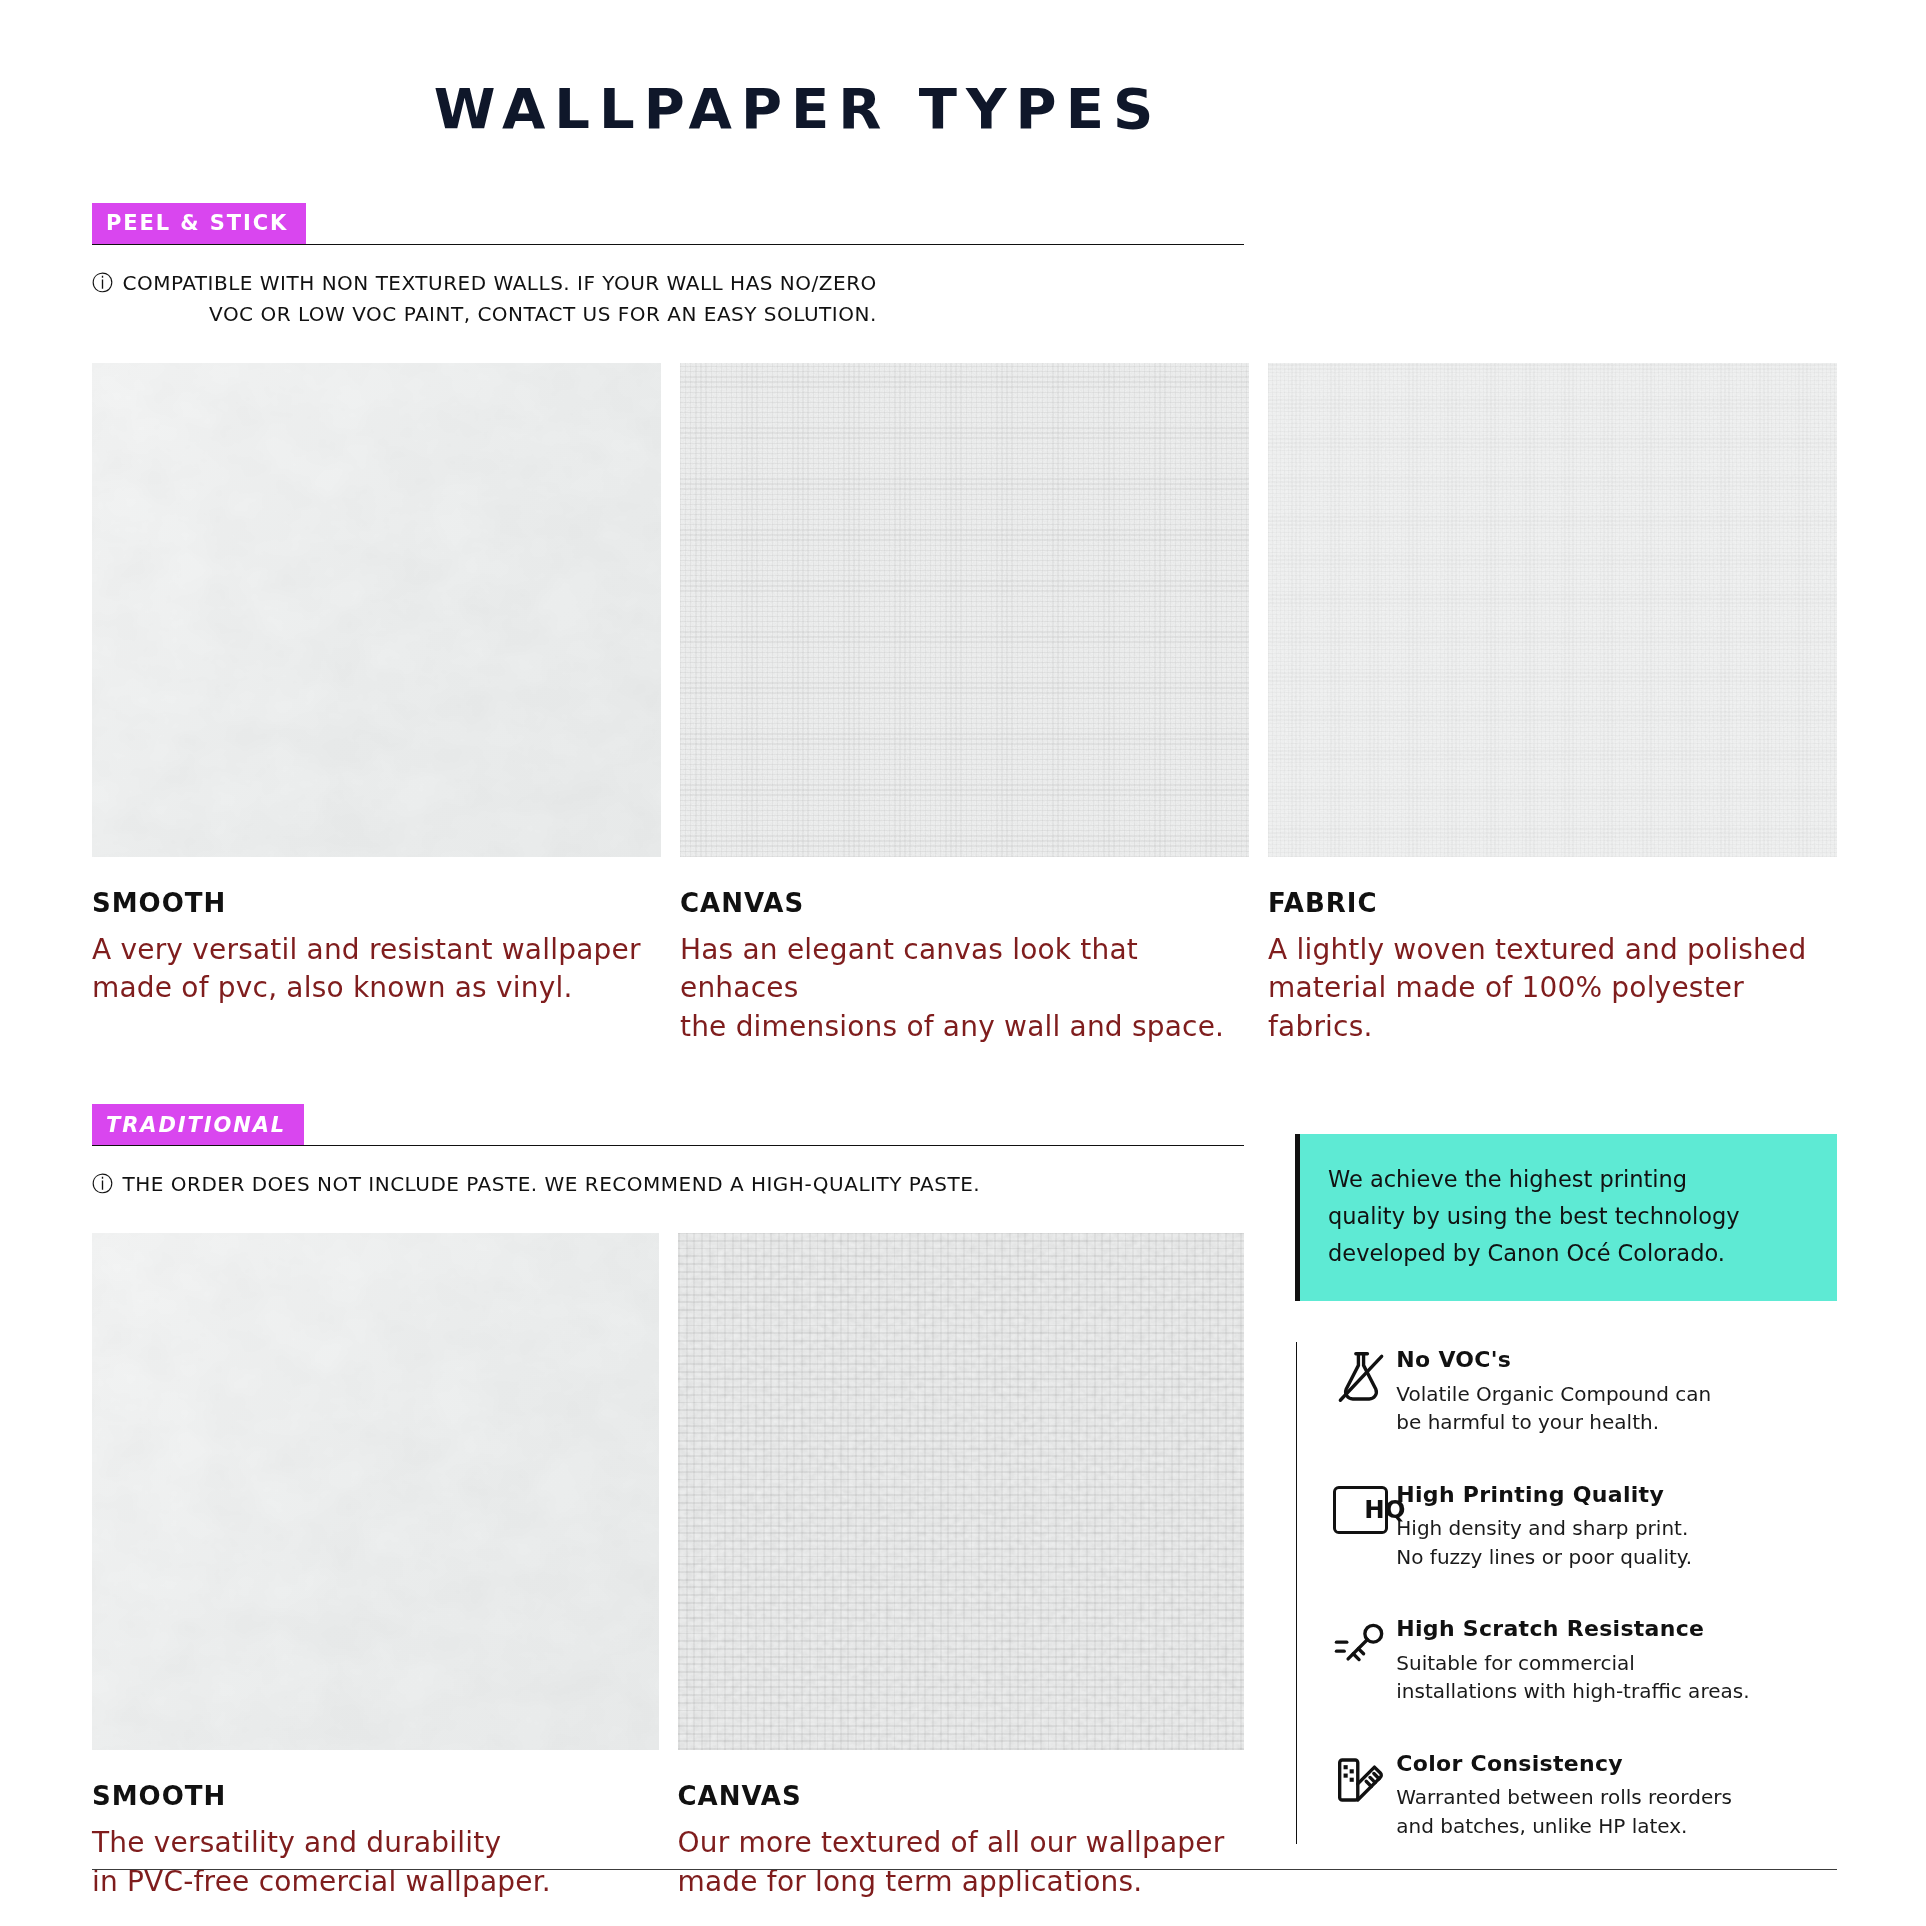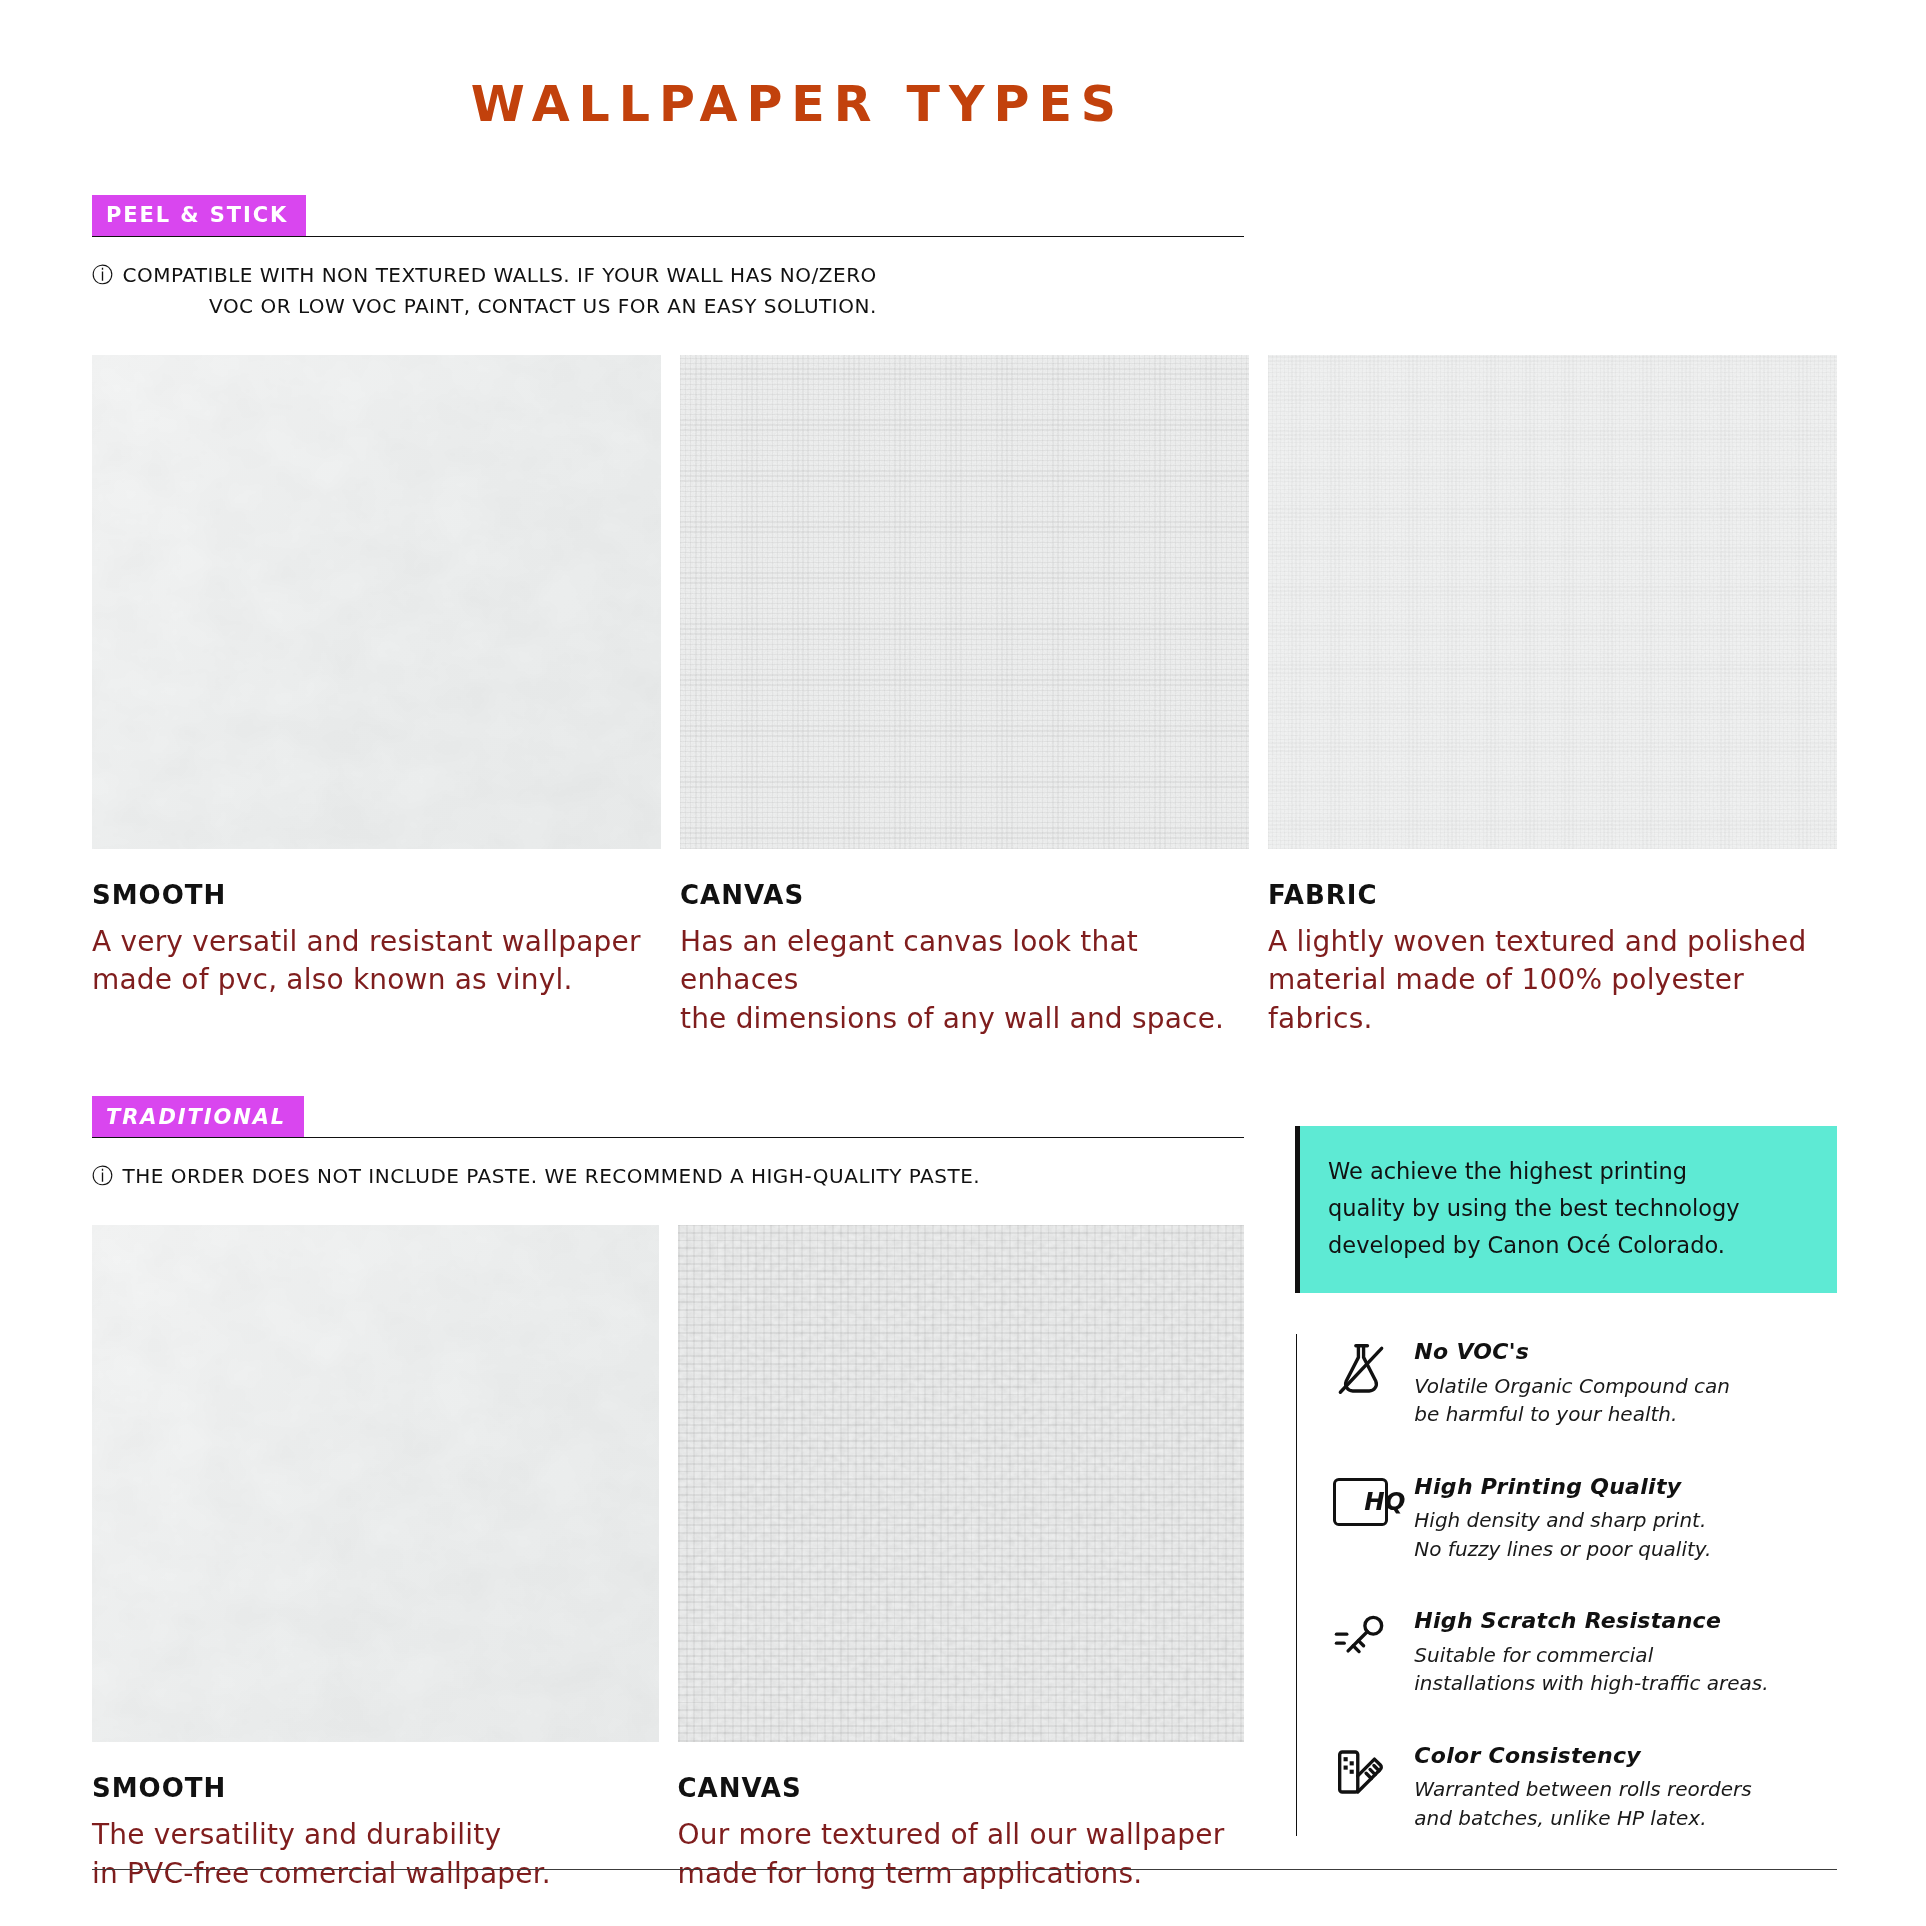--- a/index.html
+++ b/index.html
@@ -11,24 +11,24 @@
     width: 1926px;
     height: 1926px;
     background: #ffffff;
     padding: 0 89px 0 92px;
     overflow: hidden;
   }
 
   
   .title-wrap { width: 1412px; text-align: center; margin-top: 76px; }
   .page-title {
-    font-size: 49px;
+    font-size: 56px;
     font-weight: 600;
     letter-spacing: 9px;
-    color: #c2410c;
+    color: #0f172a;
     white-space: nowrap;
   }
 
   
   .section-head {
     width: 1152px;
     border-bottom: 1.9px solid #111111;
     font-size: 0;
   }
   .section-label {
@@ -128,21 +128,21 @@
 
   .features {
     margin-top: 41px;
     margin-left: 1.3px;
     border-left: 1.9px solid #111111;
     padding: 5.1px 0 3.9px 32px;
     display: flex;
     flex-direction: column;
     gap: 45px;
   }
-  .feature { display: flex; gap: 22px; align-items: flex-start; font-style: italic; }
+  .feature { display: flex; gap: 4px; align-items: flex-start; }
   .feature-icon {
     width: 63px; height: 63px;
     flex: none;
     display: flex; align-items: flex-start; justify-content: center;
     margin-top: -1.3px;
   }
   .feature-icon svg { width: 62px; height: 62px; }
   .hq-box {
     width: 55px; height: 48px;
     border: 3.2px solid #111111;

